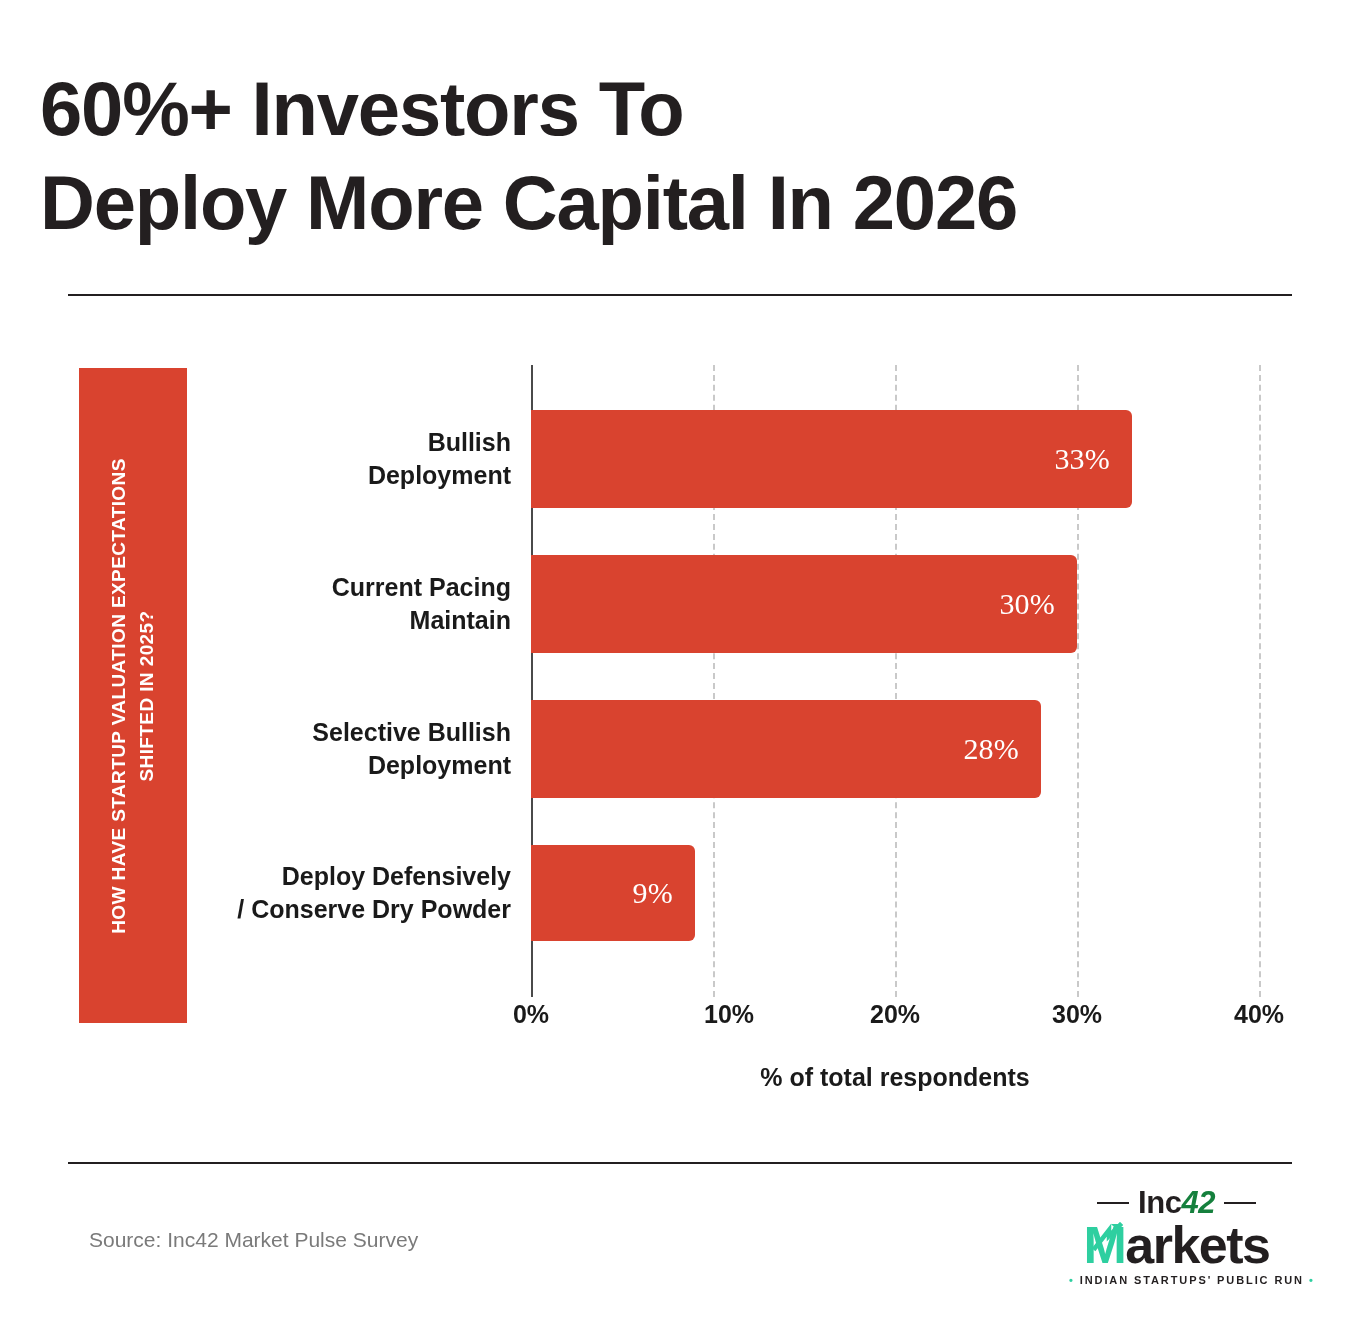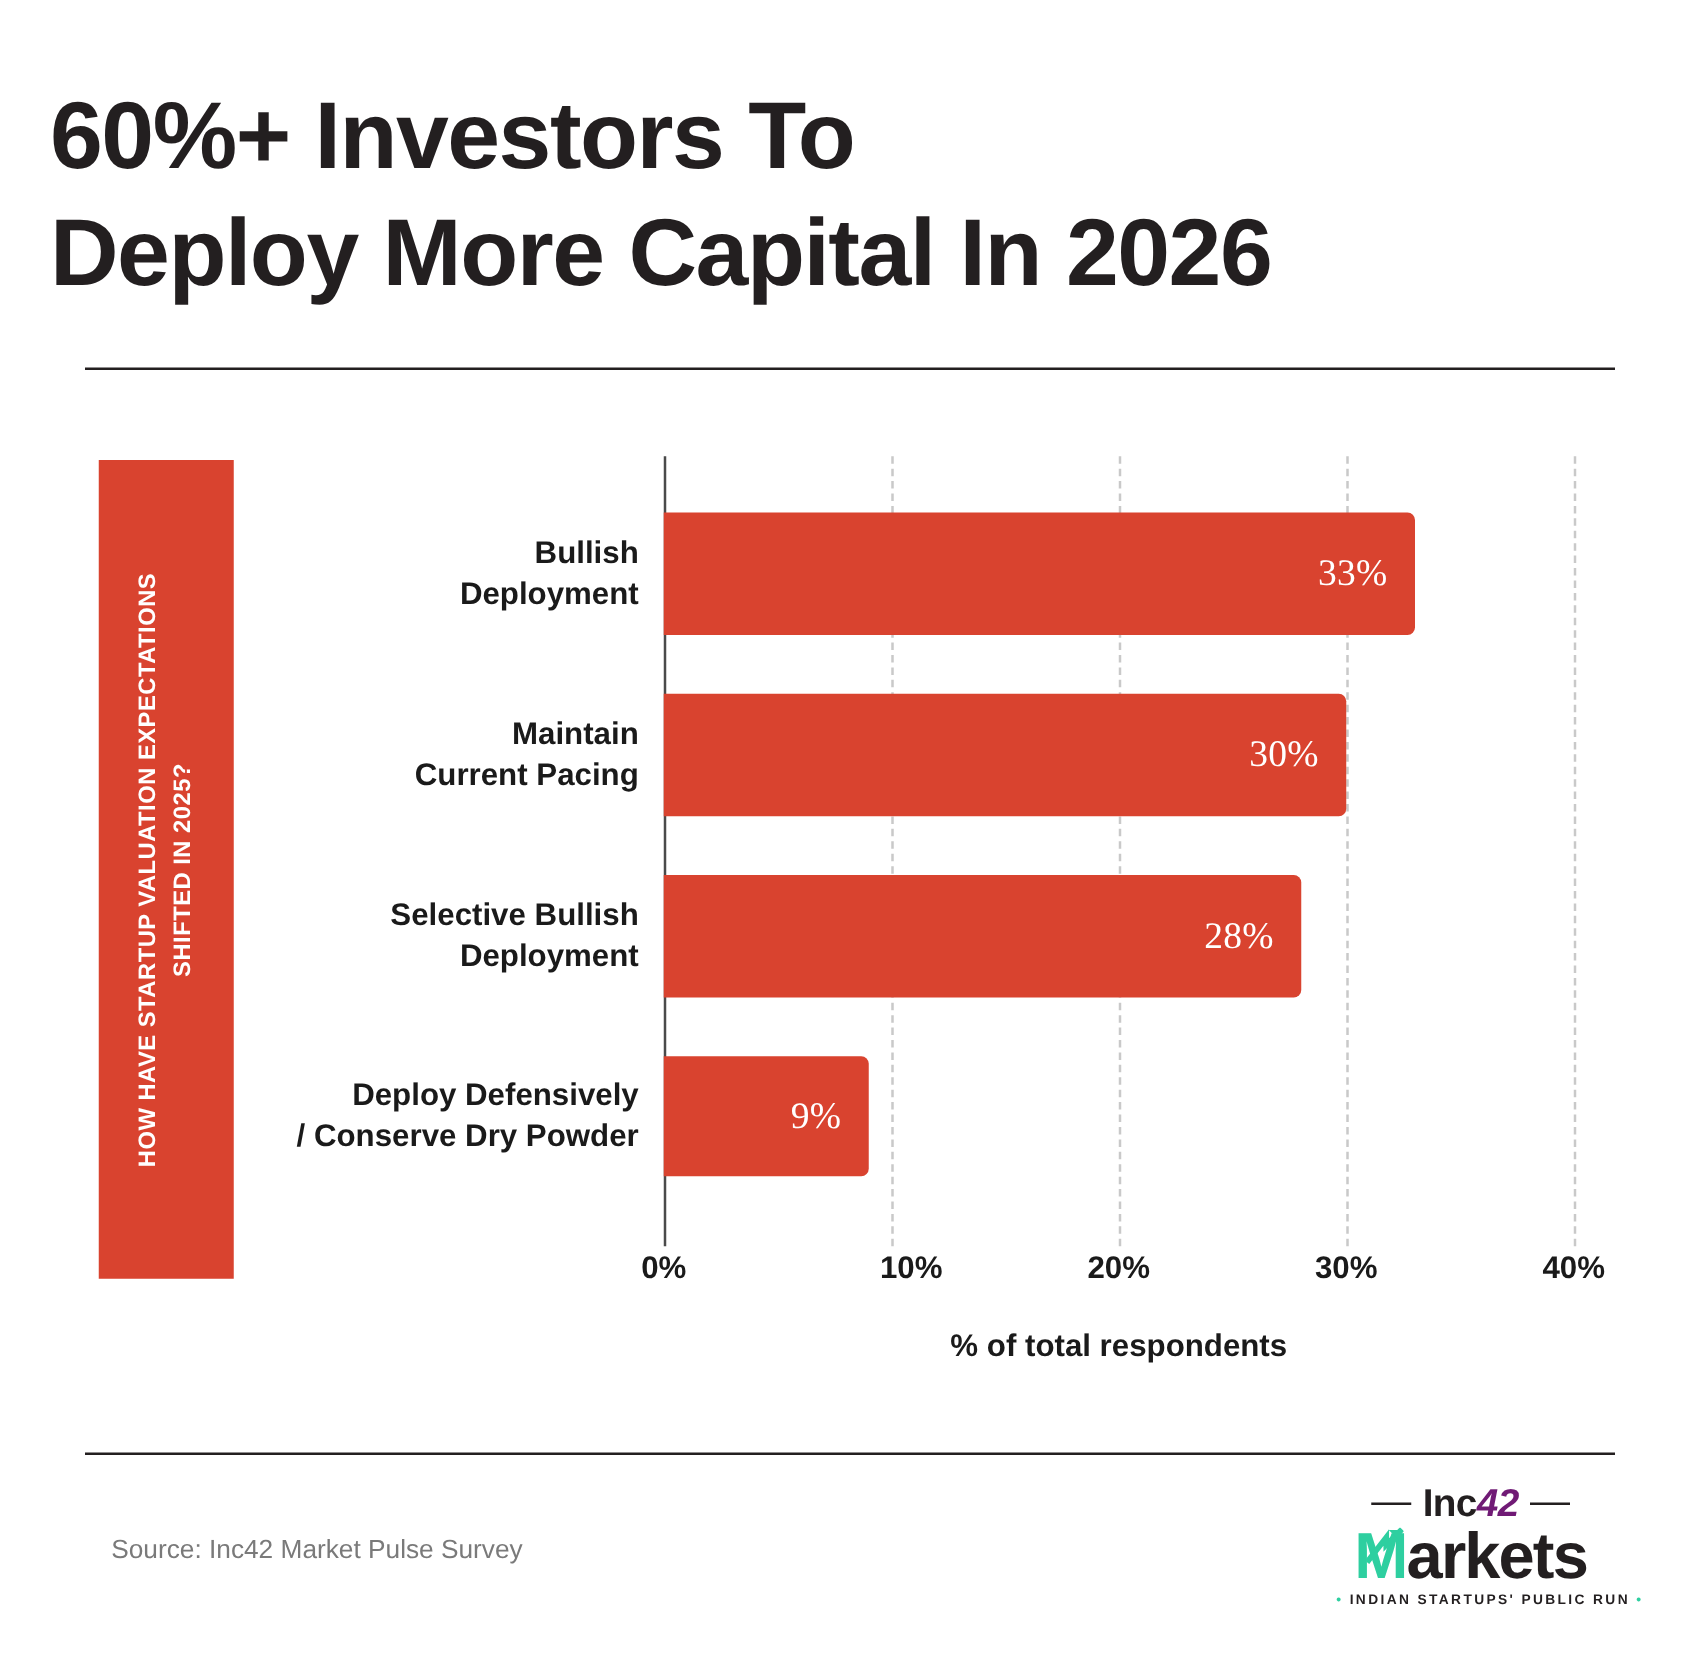--- a/index.html
+++ b/index.html
@@ -187,21 +187,21 @@
   }
   .logo-inc42 {
     font-size: 31px;
     font-weight: bold;
     letter-spacing: -0.5px;
     color: #231f20;
     line-height: 34px;
     white-space: nowrap;
   }
   .logo-inc42 .red {
-    color: #701a75;
+    color: #15803d;
     font-style: italic;
   }
   .logo-markets {
     position: relative;
     font-size: 52px;
     font-weight: bold;
     letter-spacing: -1.5px;
     color: #231f20;
     line-height: 54px;
     margin-top: -2px;
@@ -258,22 +258,22 @@
     </div>
   </div>
   <div class="bar-row" style="left:531px; top:410px; width:601px; height:98px;">
     <div class="bar" style="width:601px;">
       <span class="bar-value">33%</span>
     </div>
   </div>
 
   <div class="cat-wrap" style="top:604px;">
     <div class="cat-label">
+      <div>Current Pacing</div>
       <div>Maintain</div>
-      <div>Current Pacing</div>
     </div>
   </div>
   <div class="bar-row" style="left:531px; top:555px; width:546px; height:98px;">
     <div class="bar" style="width:546px;">
       <span class="bar-value">30%</span>
     </div>
   </div>
 
   <div class="cat-wrap" style="top:749px;">
     <div class="cat-label">

